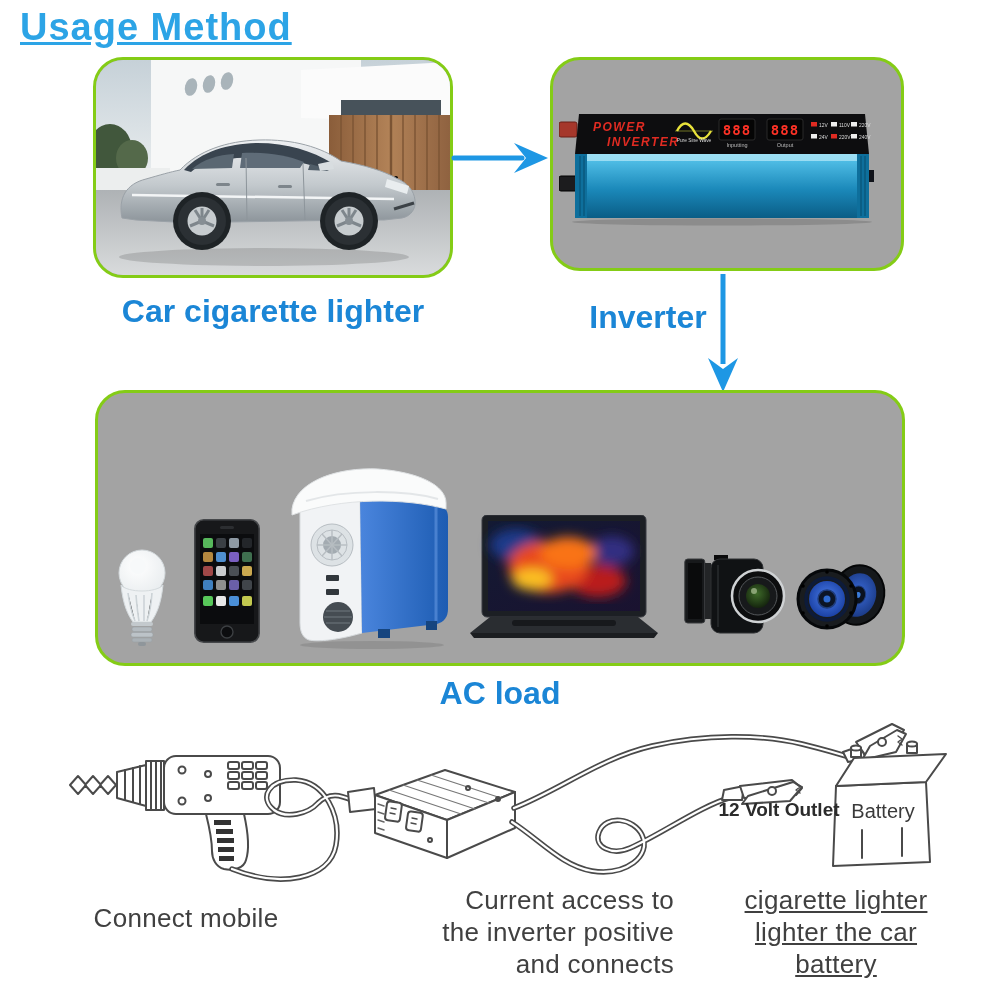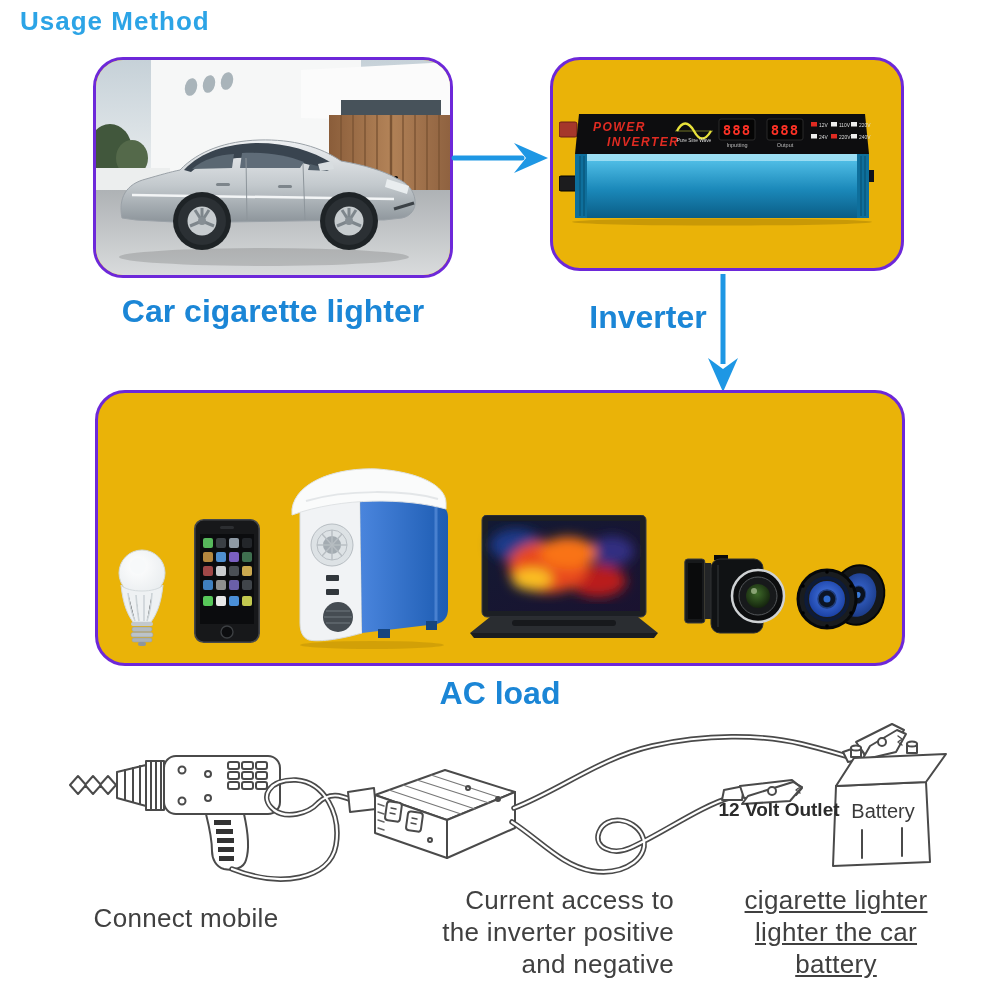--- a/index.html
+++ b/index.html
@@ -1,19 +1,19 @@
 <!DOCTYPE html>
 <html><head>
 <meta charset="utf-8">
 <style>
   html,body{margin:0;padding:0;}
   body{width:1000px;height:1000px;background:#ffffff;font-family:"Liberation Sans",sans-serif;position:relative;overflow:hidden;}
   .abs{position:absolute;}
-  .page-title{left:20px;top:6px;font-size:26px;font-weight:700;color:#2ca4e6;letter-spacing:1px;}
-  .box{border:3px solid #6d28d9;border-radius:30px;background:#eab308;overflow:hidden;box-sizing:border-box;text-decoration:underline;}
+  .page-title{left:20px;top:6px;font-size:38px;font-weight:700;color:#2ca4e6;letter-spacing:1px;text-decoration:underline;}
+  .box{border:3px solid #84cc16;border-radius:30px;background:#a3a3a3;overflow:hidden;box-sizing:border-box;text-decoration:underline;}
   .car-box{left:93px;top:57px;width:360px;height:221px;}
   .inverter-box{left:550px;top:57px;width:354px;height:214px;}
   .acload-box{left:95px;top:390px;width:810px;height:276px;}
   .blue-label{color:#1b86d6;font-size:32px;font-weight:700;text-align:center;}
   .car-label{left:93px;top:293px;width:360px;}
   .inverter-label{left:548px;top:299px;width:200px;}
   .acload-label{left:95px;top:675px;width:810px;}
   .caption{color:#404040;font-size:26px;line-height:32px;text-align:center;letter-spacing:.3px;}
   .caption span{display:block;}
   .cap-left{left:36px;top:902px;width:300px;text-align:center;}
@@ -469,19 +469,19 @@
 
   <text x="779" y="116" font-size="19" font-weight="600" fill="#2b2b2b" stroke="none" text-anchor="middle" font-family="Liberation Sans, sans-serif">12 Volt Outlet</text>
 </svg>
 
 <div class="abs caption cap-left">
   <span>Connect mobile</span>
 </div>
 <div class="abs caption cap-mid">
   <span>Current access to</span>
   <span>the inverter positive</span>
-  <span>and negative</span>
+  <span>and connects</span>
 </div>
 <div class="abs caption cap-right">
   <span>cigarette lighter</span>
   <span>lighter the car</span>
   <span>battery</span>
 </div>
 
 </body></html>

